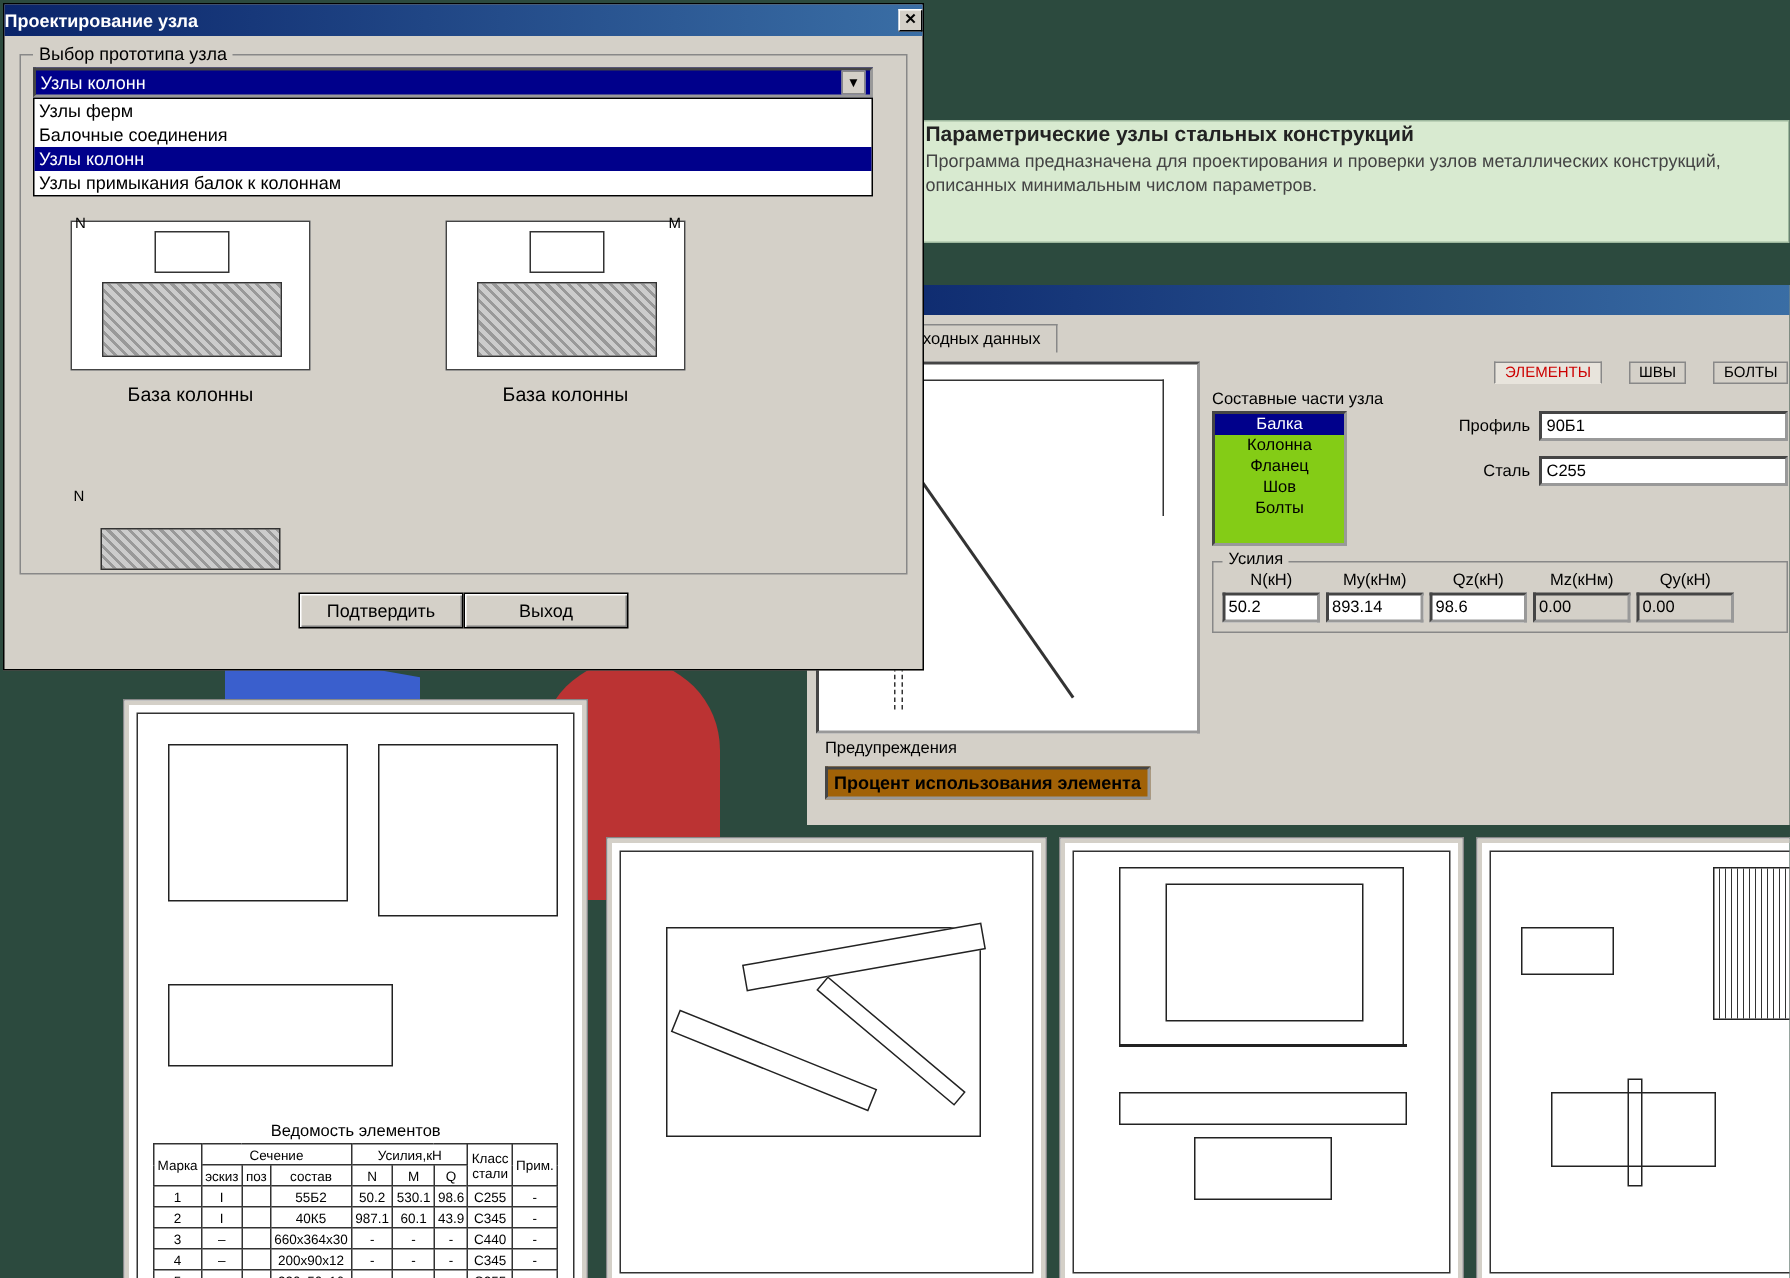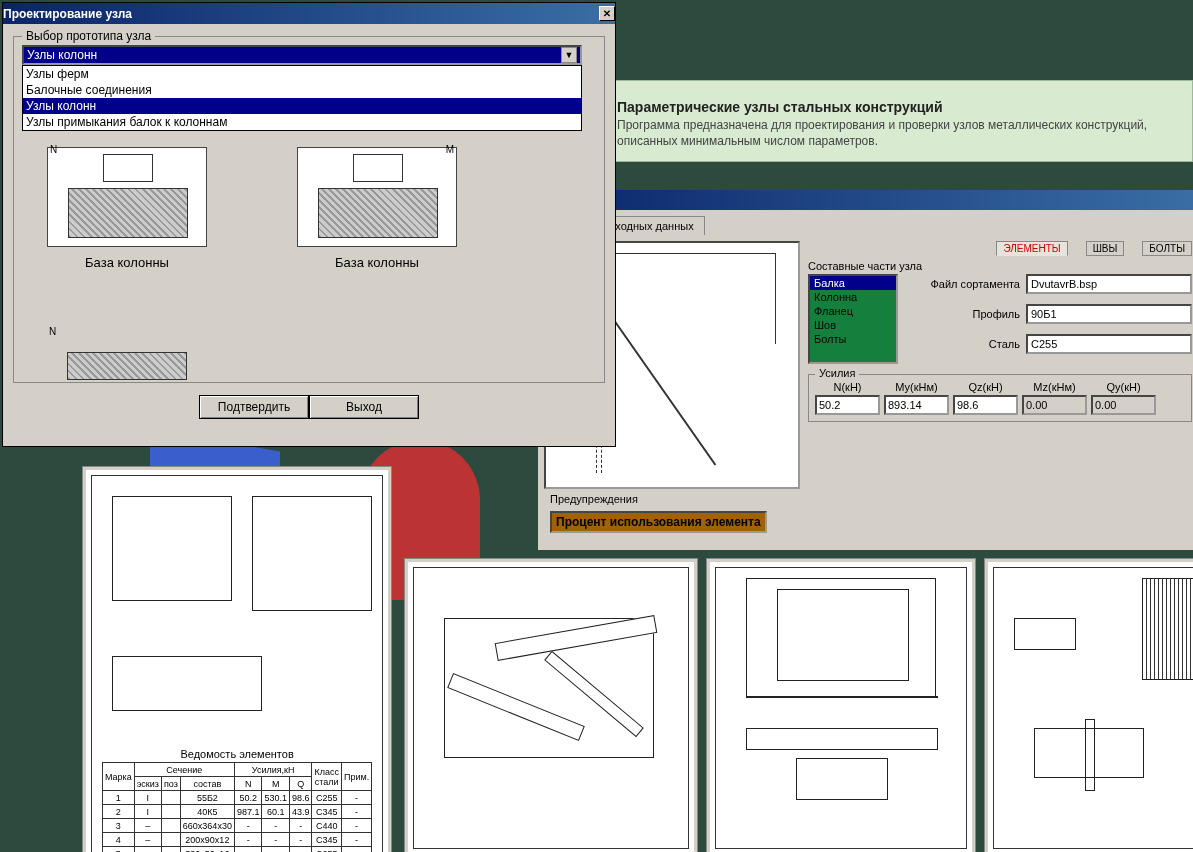--- a/index.html
+++ b/index.html
@@ -94,21 +94,21 @@
   .win-btn {
     min-width: 110px; height: 24px; background: #d4d0c8;
     border: 1px solid #000;
     font-size: 12px; padding: 2px 12px; cursor: pointer;
     box-shadow: inset 1px 1px 0 #fff, inset -1px -1px 0 #808080;
   }
 
   
   .banner {
     position: absolute; left: 572px; top: 80px; width: 621px; height: 82px;
-    background: #d8ead0; border: 1px solid #9eb89e; padding: 18px 8px 6px 44px;
+    background: #d8ead0; border: 1px solid #9eb89e; padding: 0 8px 6px 44px;
     z-index: 2;
   }
   .banner-icon {
     position: absolute; left: 10px; top: 8px; width: 24px; height: 20px;
     border: 1px solid #333; background: #fff;
   }
   .banner-icon::after {
     content: ""; display:block; margin: 2px auto 0; width: 14px; height: 4px;
     border: 1px solid #333; border-radius: 6px/3px;
   }
@@ -147,21 +147,21 @@
   }
   .right-panel { flex: 1; margin-top: 6px; }
   .mini-tabs { display: flex; gap: 18px; justify-content: flex-end; }
   .mini-tab {
     padding: 1px 6px; border: 1px solid #888; font-size: 10px; background: #d4d0c8;
   }
   .mini-tab.active { color: #c00; background: #e8e4dc; border-bottom-color: #e8e4dc; }
   .parts-label { font-size: 11px; margin: 4px 0 2px; }
   .fields-row { display: flex; gap: 8px; }
   .parts-list {
-    width: 90px; height: 90px; background: #15803d; border: 2px inset #999; font-size: 11px;
+    width: 90px; height: 90px; background: #84cc16; border: 2px inset #999; font-size: 11px; text-align: center;
   }
   .parts-list div { padding: 1px 4px; }
   .parts-list .psel { background: #00008b; color: #fff; }
   .field-col { flex: 1; display: flex; flex-direction: column; gap: 10px; font-size: 11px; }
   .field-row { display: flex; align-items: center; gap: 6px; }
   .field-row label { width: 114px; text-align: right; }
   .text-input {
     flex: 1; height: 20px; background: #fff; border: 2px inset #999;
     font-size: 11px; padding: 1px 3px;
   }
@@ -273,24 +273,20 @@
       <div class="parts-label">Составные части узла</div>
       <div class="fields-row">
         <div class="parts-list">
           <div class="psel">Балка</div>
           <div>Колонна</div>
           <div>Фланец</div>
           <div>Шов</div>
           <div>Болты</div>
         </div>
         <div class="field-col">
-          <div class="field-row">
-            <label>Файл сортамента</label>
-            <input class="text-input" value="DvutavrB.bsp" style="">
-          </div>
           <div class="field-row">
             <label>Профиль</label>
             <input class="text-input" value="90Б1" style="">
           </div>
           <div class="field-row">
             <label>Сталь</label>
             <input class="text-input" value="С255" style="">
           </div>
         </div>
       </div>

